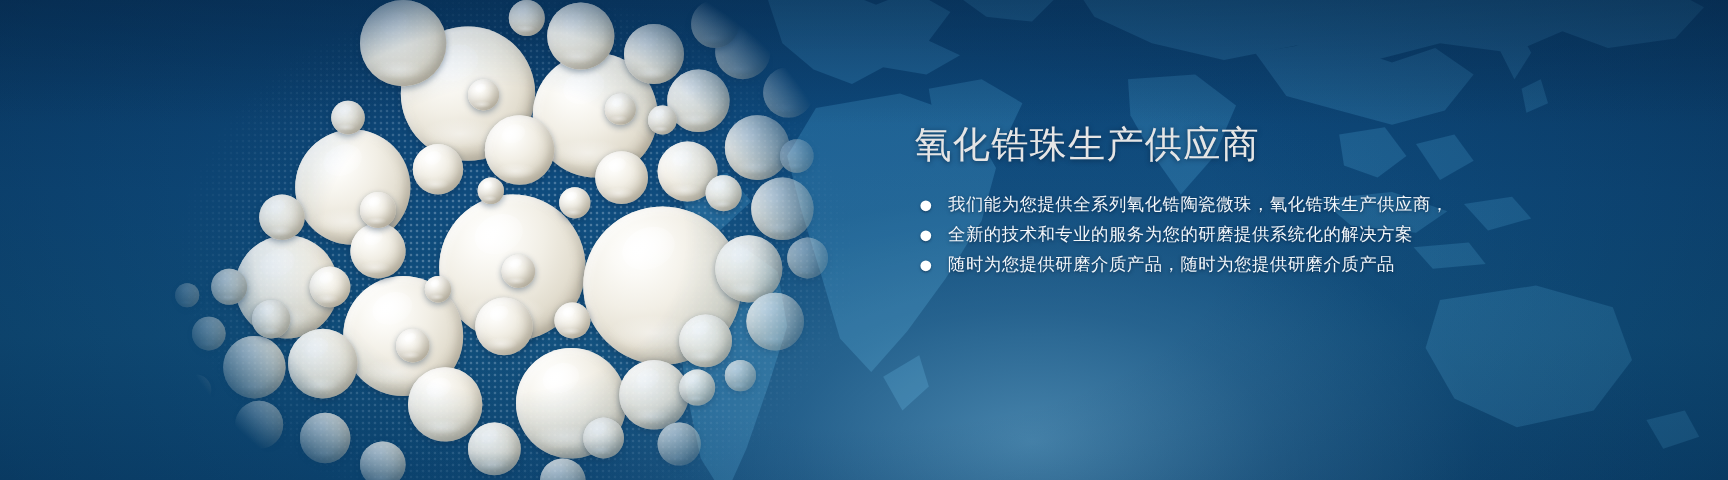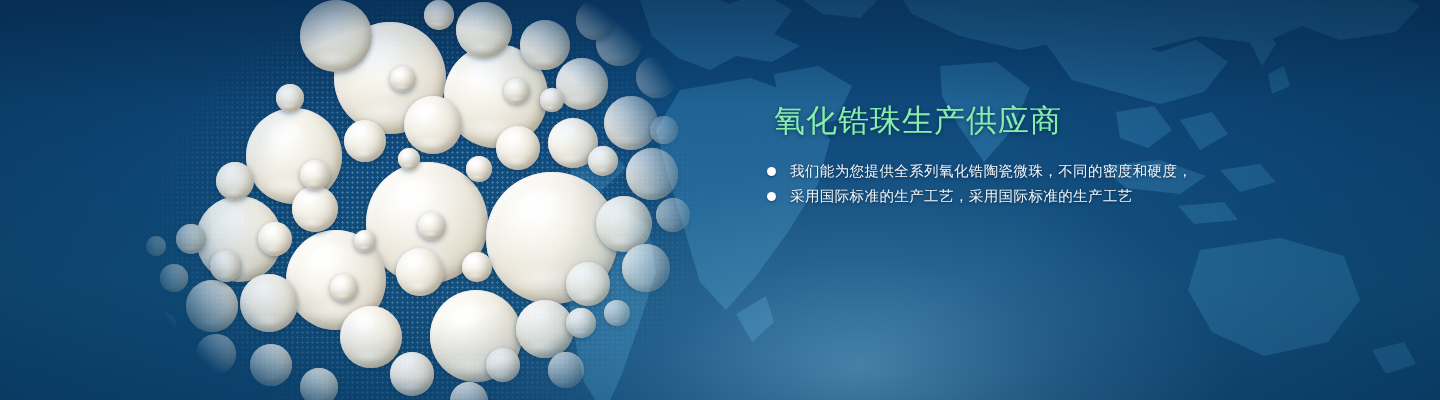--- a/index.html
+++ b/index.html
@@ -127,26 +127,26 @@
   }
 
   
   .copy {
     position: absolute;
     left: 762px;
     top: 104px;
     width: 560px;
   }
   .headline {
-    color: #86efac;
+    color: #e5e5e5;
     font-size: 31px;
     font-weight: normal;
     letter-spacing: 1px;
     line-height: 1.1;
-    margin: 0 0 22px 12px;
+    margin: 0 0 22px 0;
     text-shadow: 0 1px 4px rgba(2,26,52,0.65);
     white-space: nowrap;
   }
   .bullets {
     list-style: none;
     margin: 0;
     padding: 0;
   }
   .bullet {
     position: relative;
@@ -291,25 +291,29 @@
   </div>
 
   <div class="copy">
 
     <h1 class="headline">氧化锆珠生产供应商</h1>
 
     <ul class="bullets">
 
       <li class="bullet">
         <span class="dot"></span>
-        <span>我们能为您提供全系列氧化锆陶瓷微珠，不同的密度和硬度，</span>
+        <span>我们能为您提供全系列氧化锆陶瓷微珠，氧化锆珠生产供应商，</span>
       </li>
-
 
       <li class="bullet">
         <span class="dot"></span>
-        <span>采用国际标准的生产工艺，采用国际标准的生产工艺</span>
+        <span>全新的技术和专业的服务为您的研磨提供系统化的解决方案</span>
+      </li>
+
+      <li class="bullet">
+        <span class="dot"></span>
+        <span>随时为您提供研磨介质产品，随时为您提供研磨介质产品</span>
       </li>
 
     </ul>
   </div>
 
 </div>
 
 </body></html>

